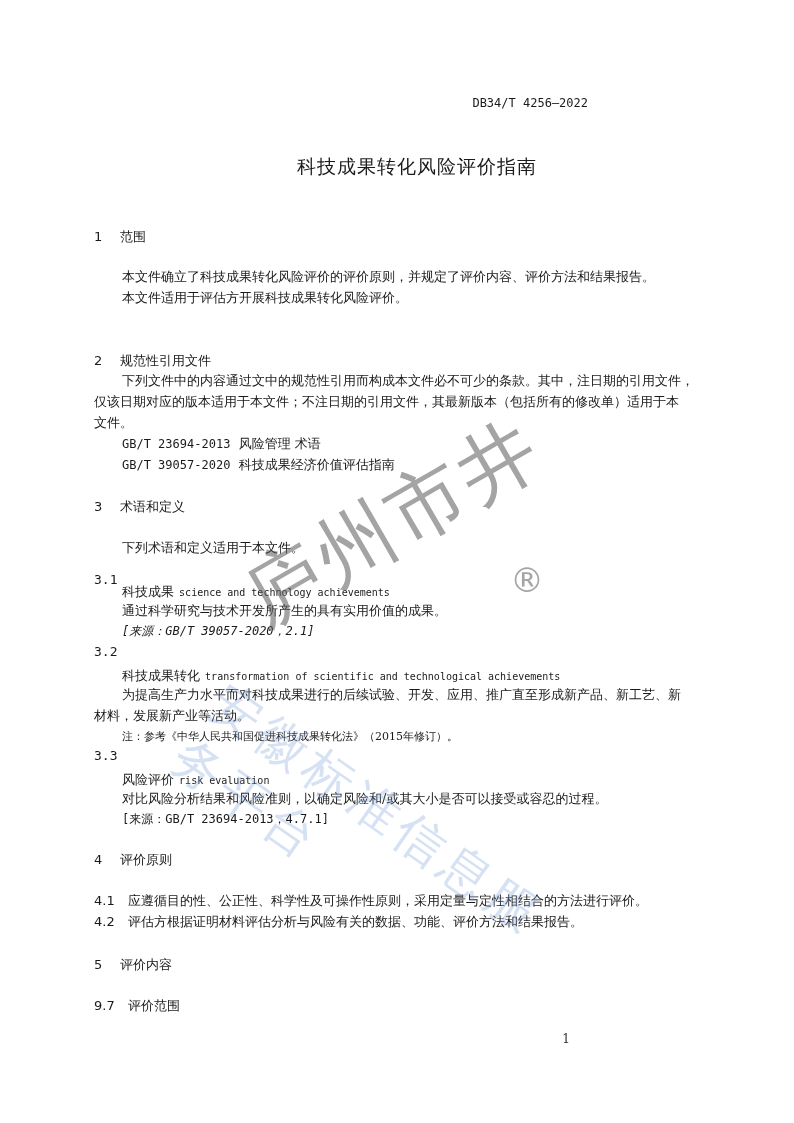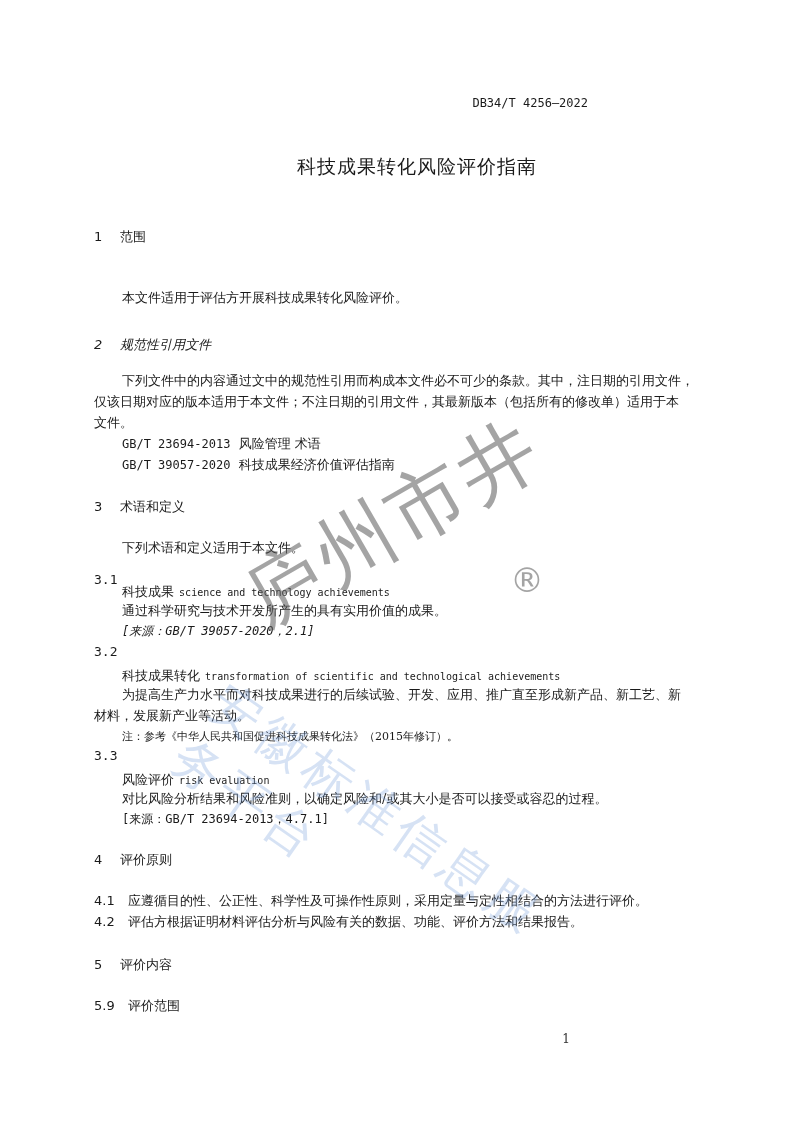--- a/index.html
+++ b/index.html
@@ -28,23 +28,24 @@
 <body>
 
 <div class="page">
 
   <div class="abs doc-code">DB34/T 4256—2022</div>
   <div class="abs doc-title">科技成果转化风险评价指南</div>
 
   <div class="abs h1" style="left:94px; top:228px;">
     <span class="num">1</span><span>范围</span>
   </div>
+  <div class="abs p" style="left:122px; top:266px;">本文件确立了科技成果转化风险评价的评价原则，并规定了评价内容、评价方法和结果报告。</div>
   <div class="abs p" style="left:122px; top:287px;">本文件适用于评估方开展科技成果转化风险评价。</div>
 
-  <div class="abs h1" style="left:94px; top:336px;font-style:italic;">
+  <div class="abs h1" style="left:94px; top:352px;">
     <span class="num">2</span><span>规范性引用文件</span>
   </div>
   <div class="abs p" style="left:122px; top:370px;">下列文件中的内容通过文中的规范性引用而构成本文件必不可少的条款。其中，注日期的引用文件，</div>
   <div class="abs p" style="left:94px; top:391px;">仅该日期对应的版本适用于本文件；不注日期的引用文件，其最新版本（包括所有的修改单）适用于本</div>
   <div class="abs p" style="left:94px; top:412px;">文件。</div>
   <div class="abs p" style="left:122px; top:433px;">
     <span class="mono">GB/T 23694-2013</span>&nbsp;&nbsp;<span>风险管理 术语</span>
   </div>
   <div class="abs p" style="left:122px; top:454px;">
     <span class="mono">GB/T 39057-2020</span>&nbsp;&nbsp;<span>科技成果经济价值评估指南</span>
@@ -84,21 +85,21 @@
     <span class="h1" style="display:inline-block;width:34px;">4.1</span><span>应遵循目的性、公正性、科学性及可操作性原则，采用定量与定性相结合的方法进行评价。</span>
   </div>
   <div class="abs p" style="left:94px; top:911px;">
     <span class="h1" style="display:inline-block;width:34px;">4.2</span><span>评估方根据证明材料评估分析与风险有关的数据、功能、评价方法和结果报告。</span>
   </div>
 
   <div class="abs h1" style="left:94px; top:956px;">
     <span class="num">5</span><span>评价内容</span>
   </div>
   <div class="abs h1" style="left:94px; top:997px;">
-    <span style="display:inline-block;width:34px;">5.9</span><span>评价范围</span>
+    <span style="display:inline-block;width:34px;">9.7</span><span>评价范围</span>
   </div>
 
   <div class="abs pagenum">1</div>
 
   <div class="wm-blue">安徽标准信息服务平台</div>
   <div class="wm-grey">庐州市井</div>
   <div class="wm-reg">®</div>
 </div>
 
 </body></html>

